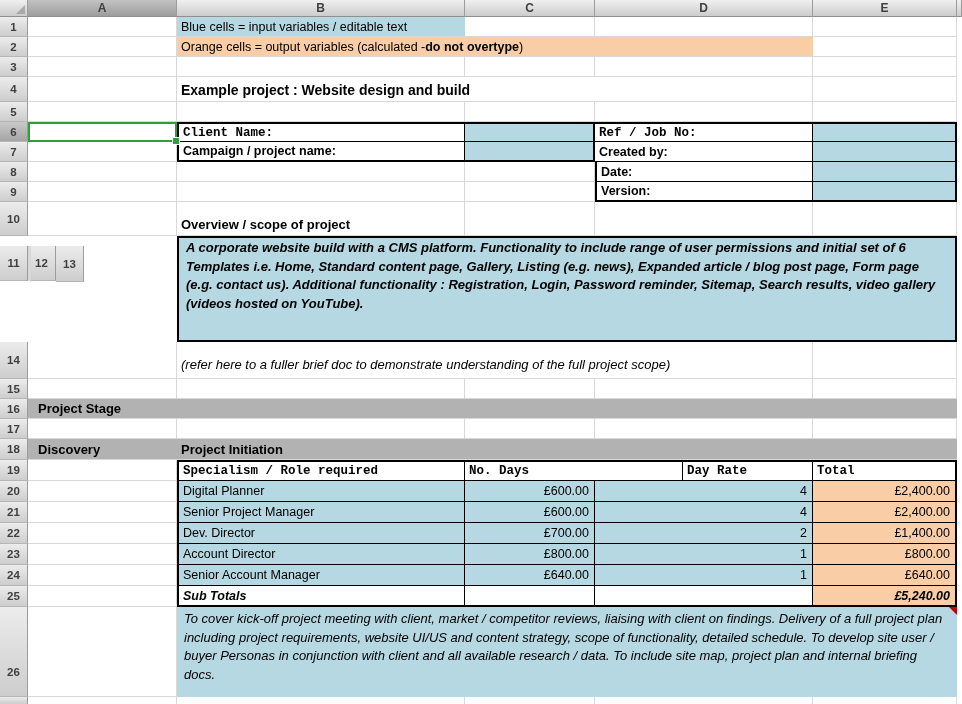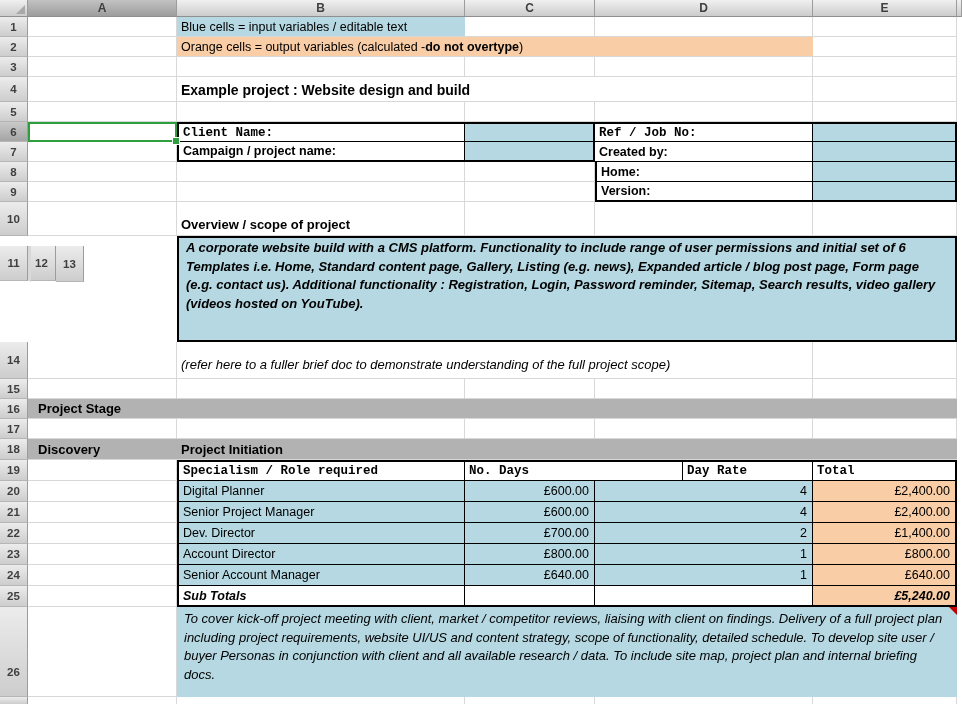--- a/index.html
+++ b/index.html
@@ -148,21 +148,21 @@
     <div class="cell wD bold pl br1 bb1">Created by:</div>
     <div class="cell wE blue br2 bb1"></div>
     <div class="fill"></div>
   </div>
 
   <div class="row" style="height:20px">
     <div class="rh">8</div>
     <div class="cell wA g"></div>
     <div class="cell wB g"></div>
     <div class="cell wC g"></div>
-    <div class="cell wD bold pl bl2 br1 bb1">Home:</div>
+    <div class="cell wD bold pl bl2 br1 bb1">Date:</div>
     <div class="cell wE blue br2 bb1"></div>
     <div class="fill"></div>
   </div>
 
   <div class="row" style="height:20px">
     <div class="rh">9</div>
     <div class="cell wA g"></div>
     <div class="cell wB g"></div>
     <div class="cell wC g"></div>
     <div class="cell wD bold pl bl2 br1 bb2">Version:</div>

